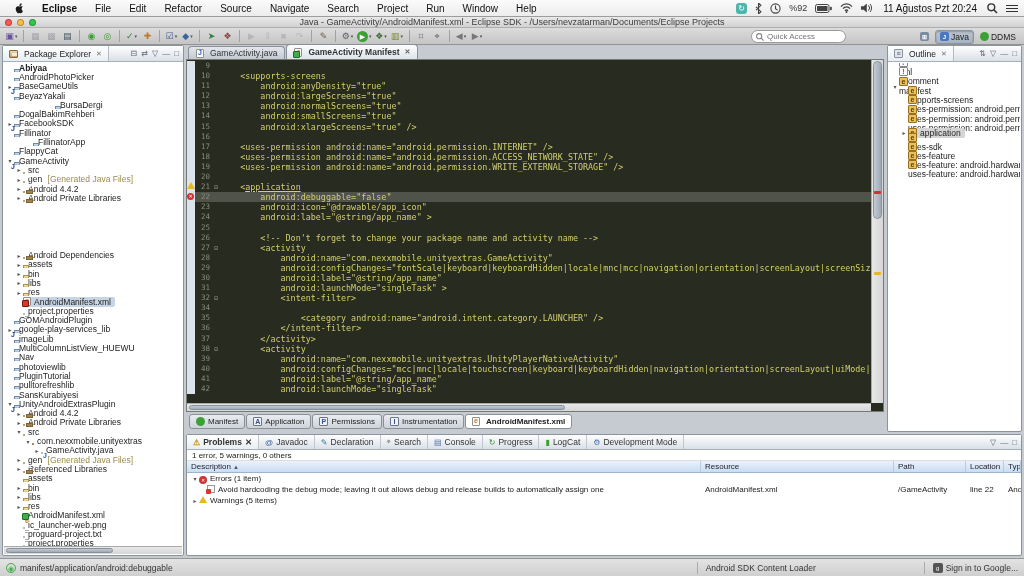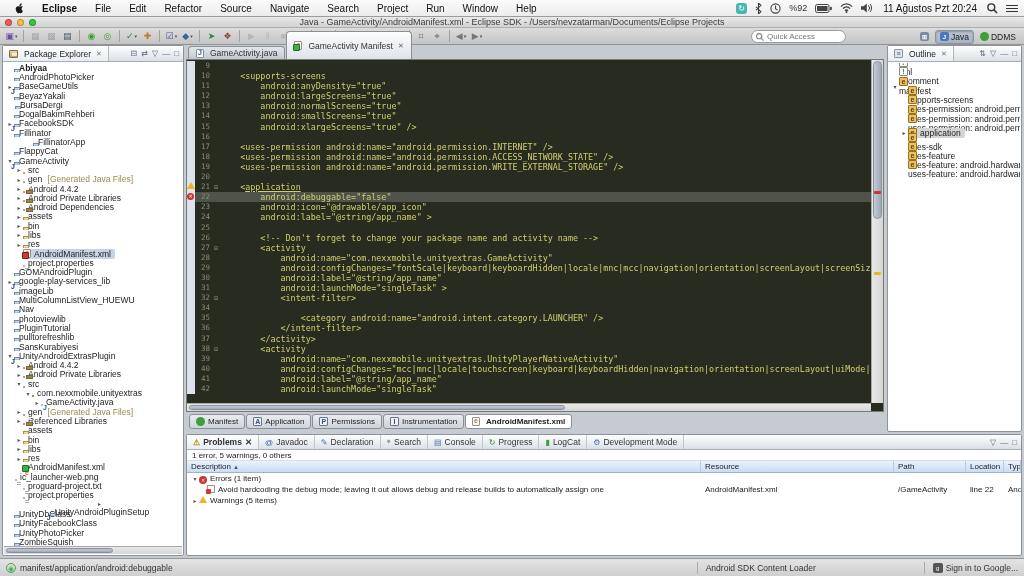--- a/index.html
+++ b/index.html
@@ -60,21 +60,21 @@
 .ti.lib::before{content:"";position:absolute;top:-2px;left:2px;width:5px;height:2px;background:#9c8450;border:1px solid #7d6433}
 .ti.file,.ti.jfile,.ti.xml{background:#fdfdfd;border:1px solid #8f8f8f;width:8px;height:9px}
 .ti.file::after{content:"";position:absolute;left:1px;top:2px;width:4px;height:4px;background:repeating-linear-gradient(#aaa 0 1px,transparent 1px 2px)}
 .ti.jfile::after{content:"J";position:absolute;left:1px;top:-1px;font-size:7px;font-weight:bold;color:#2a62c0}
 .ti.xml::after{content:"e";position:absolute;left:1px;top:-1px;font-size:7px;font-weight:bold;color:#c07418}
 .badge-err::before{content:"";position:absolute;left:-2px;bottom:-2px;width:5px;height:5px;background:#d03a2f;border:1px solid #7d1610;border-radius:1px;z-index:2}
 .badge-ok::before{content:"";position:absolute;left:-2px;bottom:-2px;width:5px;height:5px;background:#3fae49;border:1px solid #1c6e26;border-radius:1px;z-index:2}
 
 .edtabs{position:absolute;left:186px;top:45px;width:698px;height:14px;display:flex;align-items:flex-end;gap:1px;padding-left:2px}
 .etab{height:13px;border:1px solid #8a9097;border-bottom:none;border-radius:4px 4px 0 0;padding:0 7px;display:flex;align-items:center;gap:3px;font-size:8.5px;background:linear-gradient(#e3e7ec,#c3cad2);color:#333;white-space:nowrap}
-.etab.active{height:28px;background:linear-gradient(#fdfdfe,#dde4ea);font-weight:normal}
+.etab.active{height:15px;background:linear-gradient(#fdfdfe,#dde4ea);font-weight:bold}
 .etab .x{font-size:7px;color:#666;margin-left:2px}
 .code{position:absolute;left:186px;top:59px;width:698px;height:353px;background:#272b20;border:1px solid #767b72;overflow:hidden;font-family:"DejaVu Sans Mono",monospace}
 .codelines{position:absolute;left:0;top:1px;right:12px;bottom:8px;overflow:hidden}
 .cline{height:10.1px;line-height:10.1px;display:flex;align-items:stretch;position:relative}
 .mk{width:8px;flex:none;background:#dde3ec;position:relative}
 .mk .w{position:absolute;left:0;top:0;width:0;height:0;border-left:4px solid transparent;border-right:4px solid transparent;border-bottom:7px solid #e8b820}
 .mk .e{position:absolute;left:0;top:1px;width:7px;height:7px;border-radius:50%;background:#cc3333;color:#fff;font-size:5px;line-height:7px;text-align:center;font-family:"Liberation Sans",sans-serif}
 .rest{flex:1;display:flex;align-items:stretch;min-width:0}
 .rest.hl{background:#50534a}
 .lnum{width:17px;flex:none;text-align:right;padding-right:2px;color:#868b77;font-size:7.5px;line-height:10.1px}
@@ -349,21 +349,21 @@
         <span><span class="ti folder"></span><span>AndroidPhotoPicker</span></span>
       </div>
       <div class="trow" style="padding-left: 3px;">
         <span class="arr">▸</span>
         <span><span class="ti jproj"></span><span>BaseGameUtils</span></span>
       </div>
       <div class="trow" style="padding-left: 3px;">
         <span class="arr"></span>
         <span><span class="ti folder"></span><span>BeyazYakali</span></span>
       </div>
-      <div class="trow" style="padding-left: 4px;">
+      <div class="trow" style="padding-left: 4px; margin-left: 40px;">
         <span class="arr"></span>
         <span><span class="ti folder"></span><span>BursaDergi</span></span>
       </div>
       <div class="trow" style="padding-left: 3px;">
         <span class="arr"></span>
         <span><span class="ti folder"></span><span>DogalBakimRehberi</span></span>
       </div>
       <div class="trow" style="padding-left: 3px;">
         <span class="arr">▸</span>
         <span><span class="ti jproj"></span><span>FacebookSDK</span></span>
@@ -393,21 +393,21 @@
         <span><span class="ti src"></span><span>gen</span><span class="sfx"> [Generated Java Files]</span></span>
       </div>
       <div class="trow" style="padding-left: 12px;">
         <span class="arr">▸</span>
         <span><span class="ti lib"></span><span>Android 4.4.2</span></span>
       </div>
       <div class="trow" style="padding-left: 12px;">
         <span class="arr">▸</span>
         <span><span class="ti lib"></span><span>Android Private Libraries</span></span>
       </div>
-      <div class="trow" style="padding-left: 12px;">
+      <div class="trow" style="padding-left: 12px; margin-top: 48px;">
         <span class="arr">▸</span>
         <span><span class="ti lib"></span><span>Android Dependencies</span></span>
       </div>
       <div class="trow" style="padding-left: 12px;">
         <span class="arr">▸</span>
         <span><span class="ti folder2"></span><span>assets</span></span>
       </div>
       <div class="trow" style="padding-left: 12px;">
         <span class="arr">▸</span>
         <span><span class="ti folder2"></span><span>bin</span></span>
@@ -512,21 +512,21 @@
         <span><span class="ti folder2"></span><span>libs</span></span>
       </div>
       <div class="trow" style="padding-left: 12px;">
         <span class="arr">▸</span>
         <span><span class="ti folder2"></span><span>res</span></span>
       </div>
       <div class="trow" style="padding-left: 12px;">
         <span class="arr"></span>
         <span><span class="ti xml badge-ok"></span><span>AndroidManifest.xml</span></span>
       </div>
-      <div class="trow" style="padding-left: 4px;">
+      <div class="trow" style="padding-left: 12px;">
         <span class="arr"></span>
         <span><span class="ti file"></span><span>ic_launcher-web.png</span></span>
       </div>
       <div class="trow" style="padding-left: 12px;">
         <span class="arr"></span>
         <span><span class="ti file"></span><span>proguard-project.txt</span></span>
       </div>
       <div class="trow" style="padding-left: 12px;">
         <span class="arr"></span>
         <span><span class="ti file"></span><span>project.properties</span></span>

